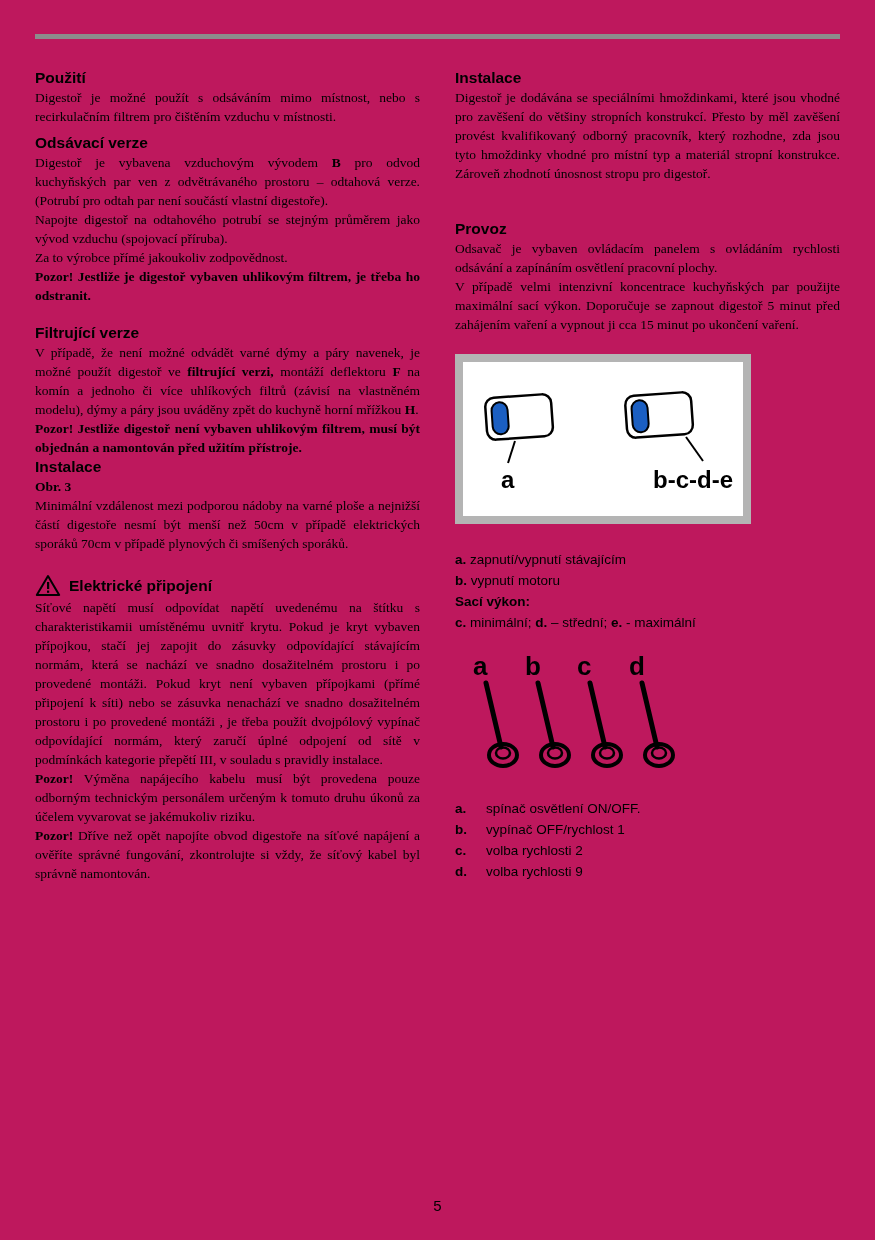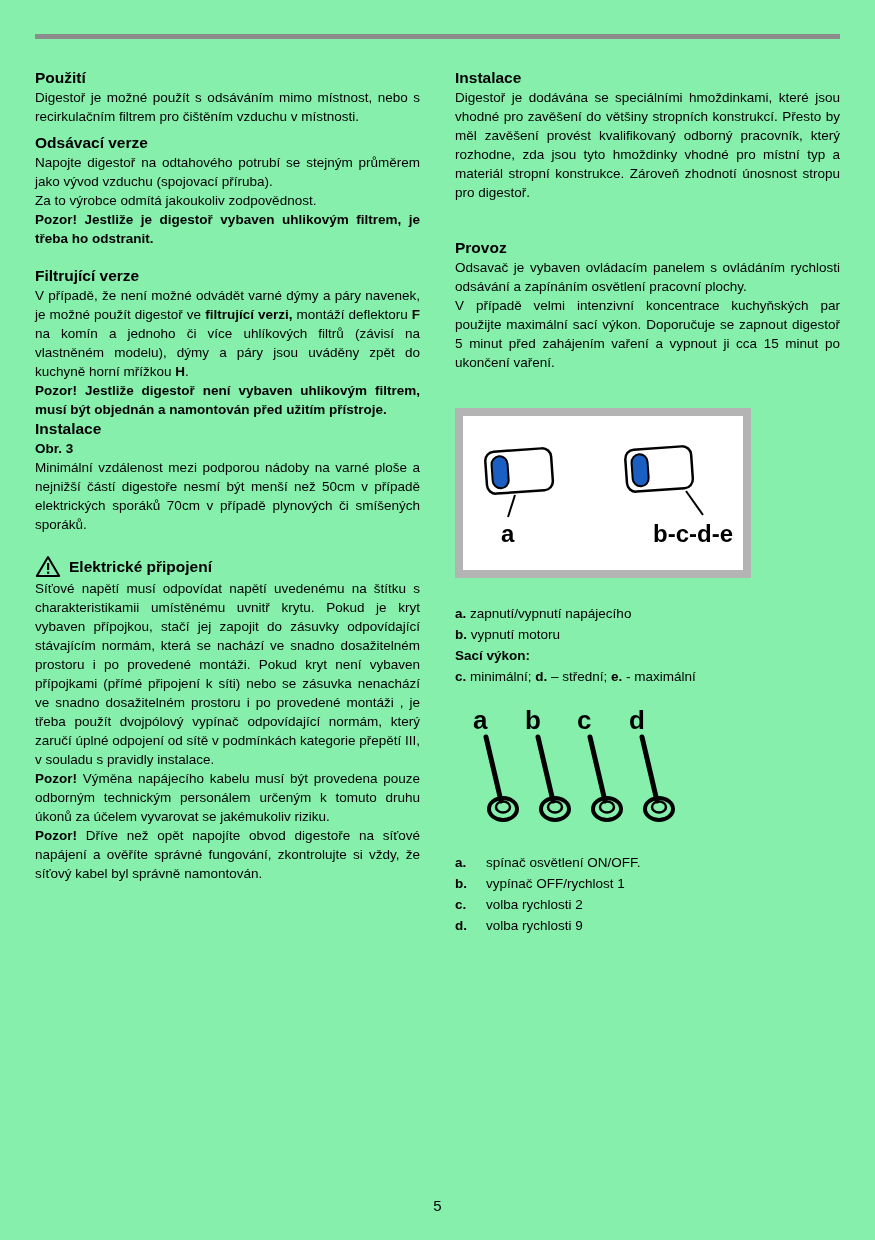--- a/index.html
+++ b/index.html
@@ -3,21 +3,21 @@
 <meta charset="utf-8">
 <style>
   * { margin: 0; padding: 0; box-sizing: border-box; }
   html, body { background: #e9e9e9; }
   body { font-family: "Liberation Sans", sans-serif; }
   .page {
     position: relative;
     width: 875px;
     height: 1240px;
     margin: 0 auto;
-    background: #86efac;
+    background: #be185d;
     color: #000;
     overflow: hidden;
   }
   .topbar {
     position: absolute;
     top: 34px;
     left: 35px;
     width: 805px;
     height: 5px;
     background: #8c8c8c;
@@ -36,28 +36,28 @@
     line-height: 19px;
     text-align: justify;
   }
   h2 {
     font-size: 15.5px;
     line-height: 20px;
     font-weight: bold;
     text-align: left;
     margin: 0;
   }
-  p { margin: 0; }
+  p { margin: 0; font-family: Liberation Serif, serif; }
   .b { font-weight: bold; }
   .sec-mb-sm  { margin-bottom: 7px; }
   .sec-mb-md  { margin-bottom: 18px; }
   .sec-mb-lg  { }
   .sec-mb-xl  { margin-bottom: 21px; }
   .r-sec-mb-1 { margin-bottom: 36px; }
-  .r-sec-mb-2 { margin-bottom: 36px; }
+  .r-sec-mb-2 { margin-bottom: 20px; }
   .h-with-icon {
     display: flex;
     align-items: center;
     gap: 8px;
     margin-bottom: 1px;
     text-align: center;
   }
   .figure1-wrap { margin-bottom: 20px; }
   .legend1 { line-height: 21px; margin-bottom: 16px; text-align: left; }
   .figure2-wrap { margin-left: 8px; margin-bottom: 12px; }
@@ -83,22 +83,23 @@
 
     <div class="col">
 
       <section class="sec-mb-sm">
         <h2>Použití</h2>
         <p>Digestoř je možné použít s odsáváním mimo místnost, nebo s recirkulačním filtrem pro čištěním vzduchu v místnosti.</p>
       </section>
 
       <section class="sec-mb-md">
         <h2>Odsávací verze</h2>
+        <p><span>Digestoř je vybavena vzduchovým vývodem </span><span class="b">B</span><span> pro odvod kuchyňských par ven z odvětrávaného prostoru – odtahová verze.(Potrubí pro odtah par není součástí vlastní digestoře).</span></p>
         <p>Napojte digestoř na odtahového potrubí se stejným průměrem jako vývod vzduchu (spojovací příruba).</p>
-        <p>Za to výrobce odmítá jakoukoliv zodpovědnost.</p>
+        <p>Za to výrobce přímé jakoukoliv zodpovědnost.</p>
         <p class="b">Pozor! Jestliže je digestoř vybaven uhlikovým filtrem, je třeba ho odstranit.</p>
       </section>
 
       <section class="sec-mb-lg">
         <h2>Filtrující verze</h2>
         <p><span>V případě, že není možné odvádět varné dýmy a páry navenek, je možné použít digestoř ve </span><span class="b">filtrující verzi,</span><span> montáží deflektoru </span><span class="b">F</span><span> na komín a jednoho či více uhlíkových filtrů (závisí na vlastněném modelu), dýmy a páry jsou uváděny zpět do kuchyně horní mřížkou </span><span class="b">H</span><span>.</span></p>
         <p class="b">Pozor! Jestliže digestoř není vybaven uhlikovým filtrem, musí být objednán a namontován před užitím přístroje.</p>
       </section>
 
       <section class="sec-mb-xl">
@@ -149,21 +150,21 @@
           <g transform="rotate(-4 204 60)">
             <rect x="171" y="40" width="66" height="42" rx="9" fill="#ffffff" stroke="#000" stroke-width="2.5"></rect>
             <rect x="177" y="45" width="16" height="32" rx="8" fill="#1b5fc2" stroke="#000" stroke-width="2"></rect>
           </g>
           <line x1="231" y1="83" x2="248" y2="107" stroke="#000" stroke-width="2"></line>
           <text x="198" y="134" font-size="24" font-weight="bold" font-family="Liberation Sans, sans-serif">b-c-d-e</text>
         </svg>
       </div>
 
       <div class="legend1">
-        <div><span class="b">a.</span><span> zapnutí/vypnutí napájecího</span></div>
+        <div><span class="b">a.</span><span> zapnutí/vypnutí stávajícím</span></div>
         <div><span class="b">b.</span><span> vypnutí motoru</span></div>
         <div class="b">Sací výkon:</div>
         <div><span class="b">c.</span><span> minimální; </span><span class="b">d.</span><span> – střední; </span><span class="b">e.</span><span> - maximální</span></div>
       </div>
 
       <div class="figure2-wrap">
         <svg width="230" height="132" viewBox="0 0 230 132">
 
           <text x="10" y="26" font-size="26" font-weight="bold" font-family="Liberation Sans, sans-serif">a</text>
           <line x1="23" y1="34" x2="38" y2="98" stroke="#000" stroke-width="5" stroke-linecap="round"></line>

